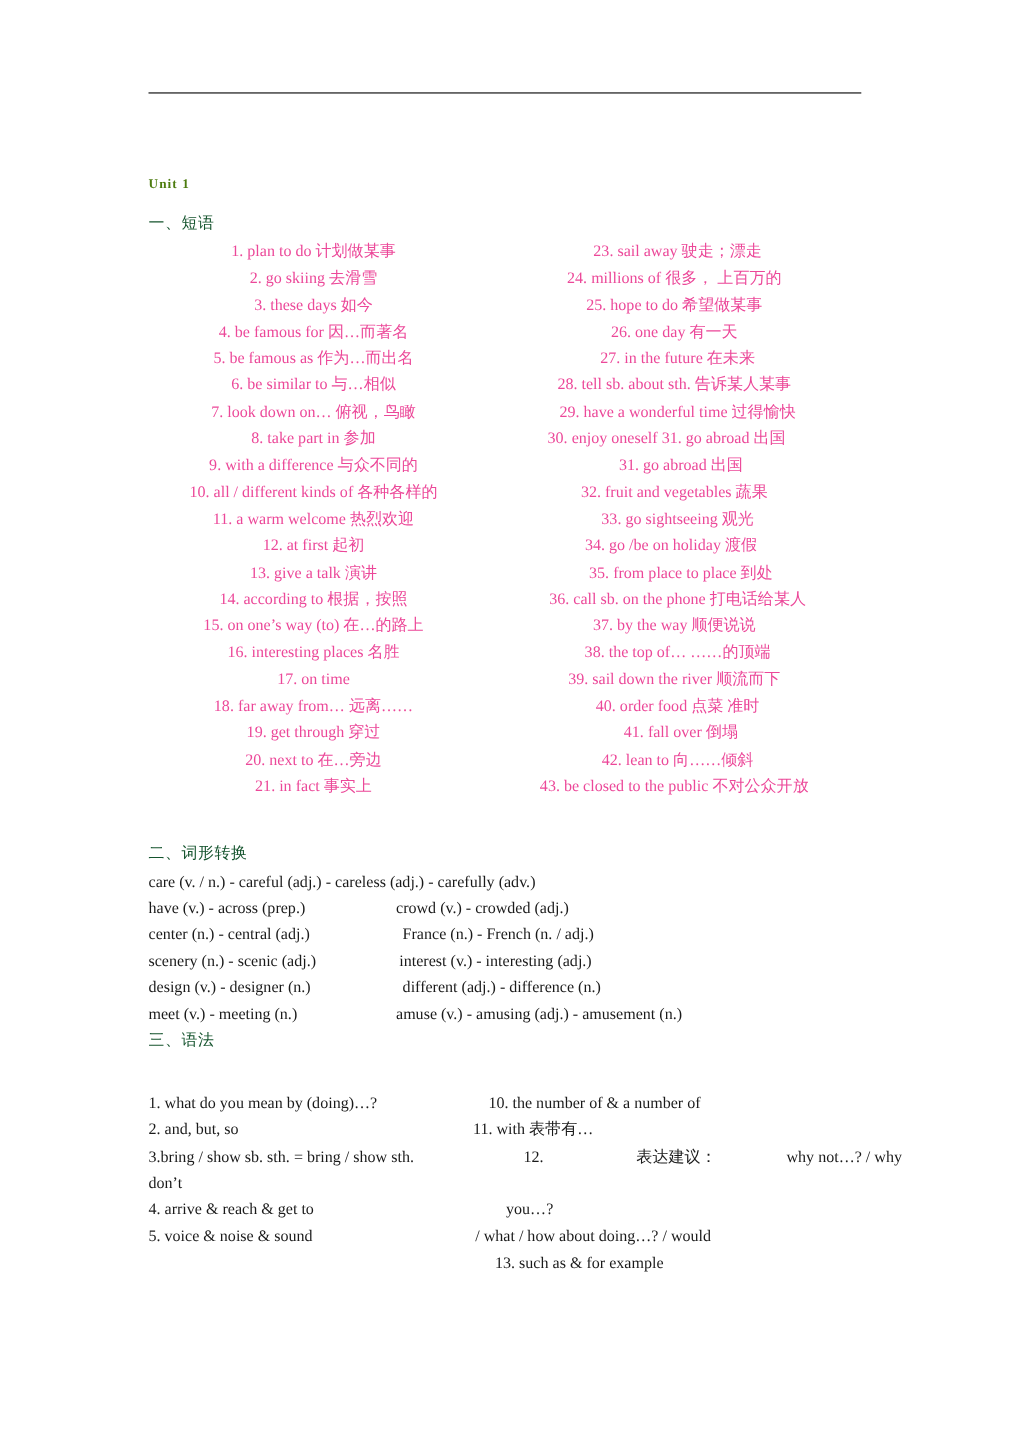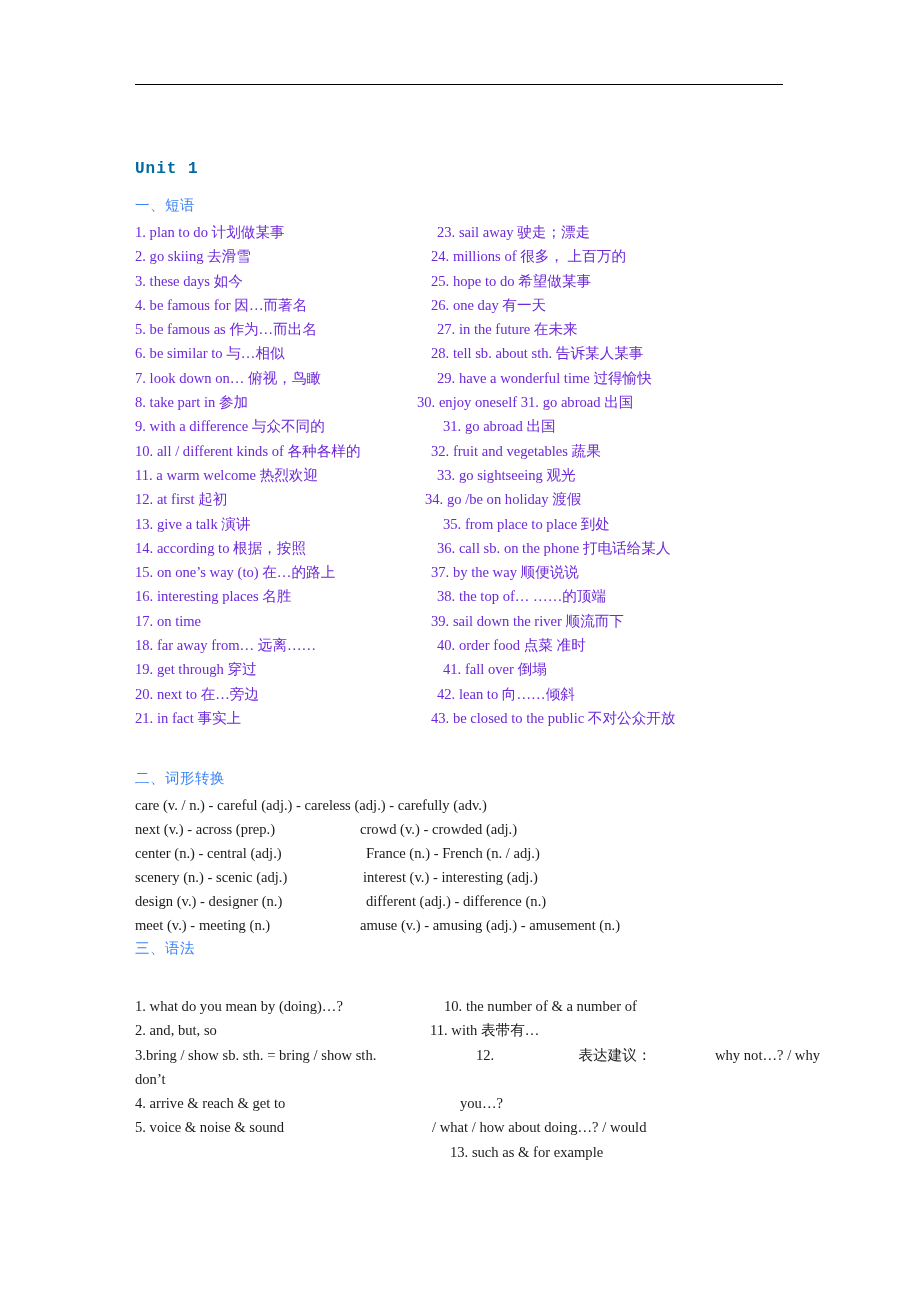--- a/index.html
+++ b/index.html
@@ -24,49 +24,50 @@
     height: 0;
     border-top: 1.6px solid #000000;
   }
   .content {
     position: absolute;
     left: 135px;
     top: 160px;
     width: 660px;
   }
   .unit-title {
-    font-family: Liberation Mono, monospace;
-    font-size: 16px;
+    font-family: Liberation Serif, serif;
+    font-size: 12px;
     font-weight: bold;
     letter-spacing: 1px;
-    color: #0369a1;
+    color: #4d7c0f;
     margin: 0 0 18px 0;
   }
   .section-heading {
     font-size: 14.5px;
-    color: #3b82f6;
+    color: #14532d;
     margin: 0 0 5px 0;
     letter-spacing: 0.5px;
   }
   
   .phrases {
     position: relative;
     height: 525px;
   }
   .col {
     position: absolute;
     top: 0;
   }
   .col-left { left: 0; width: 300px; }
   .col-right { left: 290px; width: 370px; }
   .row {
     font-size: 14.6px;
     line-height: 24.3px;
     white-space: nowrap;
-    color: #6d28d9;
+    color: #ec4899;
+    text-align: center;
   }
   
   .i0  { padding-left: 0px; }
   .i1  { padding-left: 6px; }
   .i2  { padding-left: 12px; }
   .i3  { padding-left: 18px; }
   .im1 { padding-left: -0px; margin-left: -8px; }
 
   
   .wordform {
@@ -168,21 +169,21 @@
         <div class="row i3">41. fall over  倒塌</div>
         <div class="row i2">42. lean to  向……倾斜</div>
         <div class="row i1">43. be closed to the public  不对公众开放</div>
       </div>
     </div>
 
     <div class="wordform">
       <div class="section-heading">二、词形转换</div>
       <div class="wf-single">care (v. / n.) - careful (adj.) - careless (adj.) - carefully (adv.)</div>
       <div class="wf-row">
-        <span class="wf-a">next (v.) - across (prep.)</span>
+        <span class="wf-a">have (v.) - across (prep.)</span>
         <span class="wf-b">crowd (v.) - crowded (adj.)</span>
       </div>
       <div class="wf-row">
         <span class="wf-a">center (n.) - central (adj.)</span>
         <span class="wf-b ind">France (n.) - French (n. / adj.)</span>
       </div>
       <div class="wf-row">
         <span class="wf-a">scenery (n.) - scenic (adj.)</span>
         <span class="wf-b ind2">interest (v.) - interesting (adj.)</span>
       </div>

